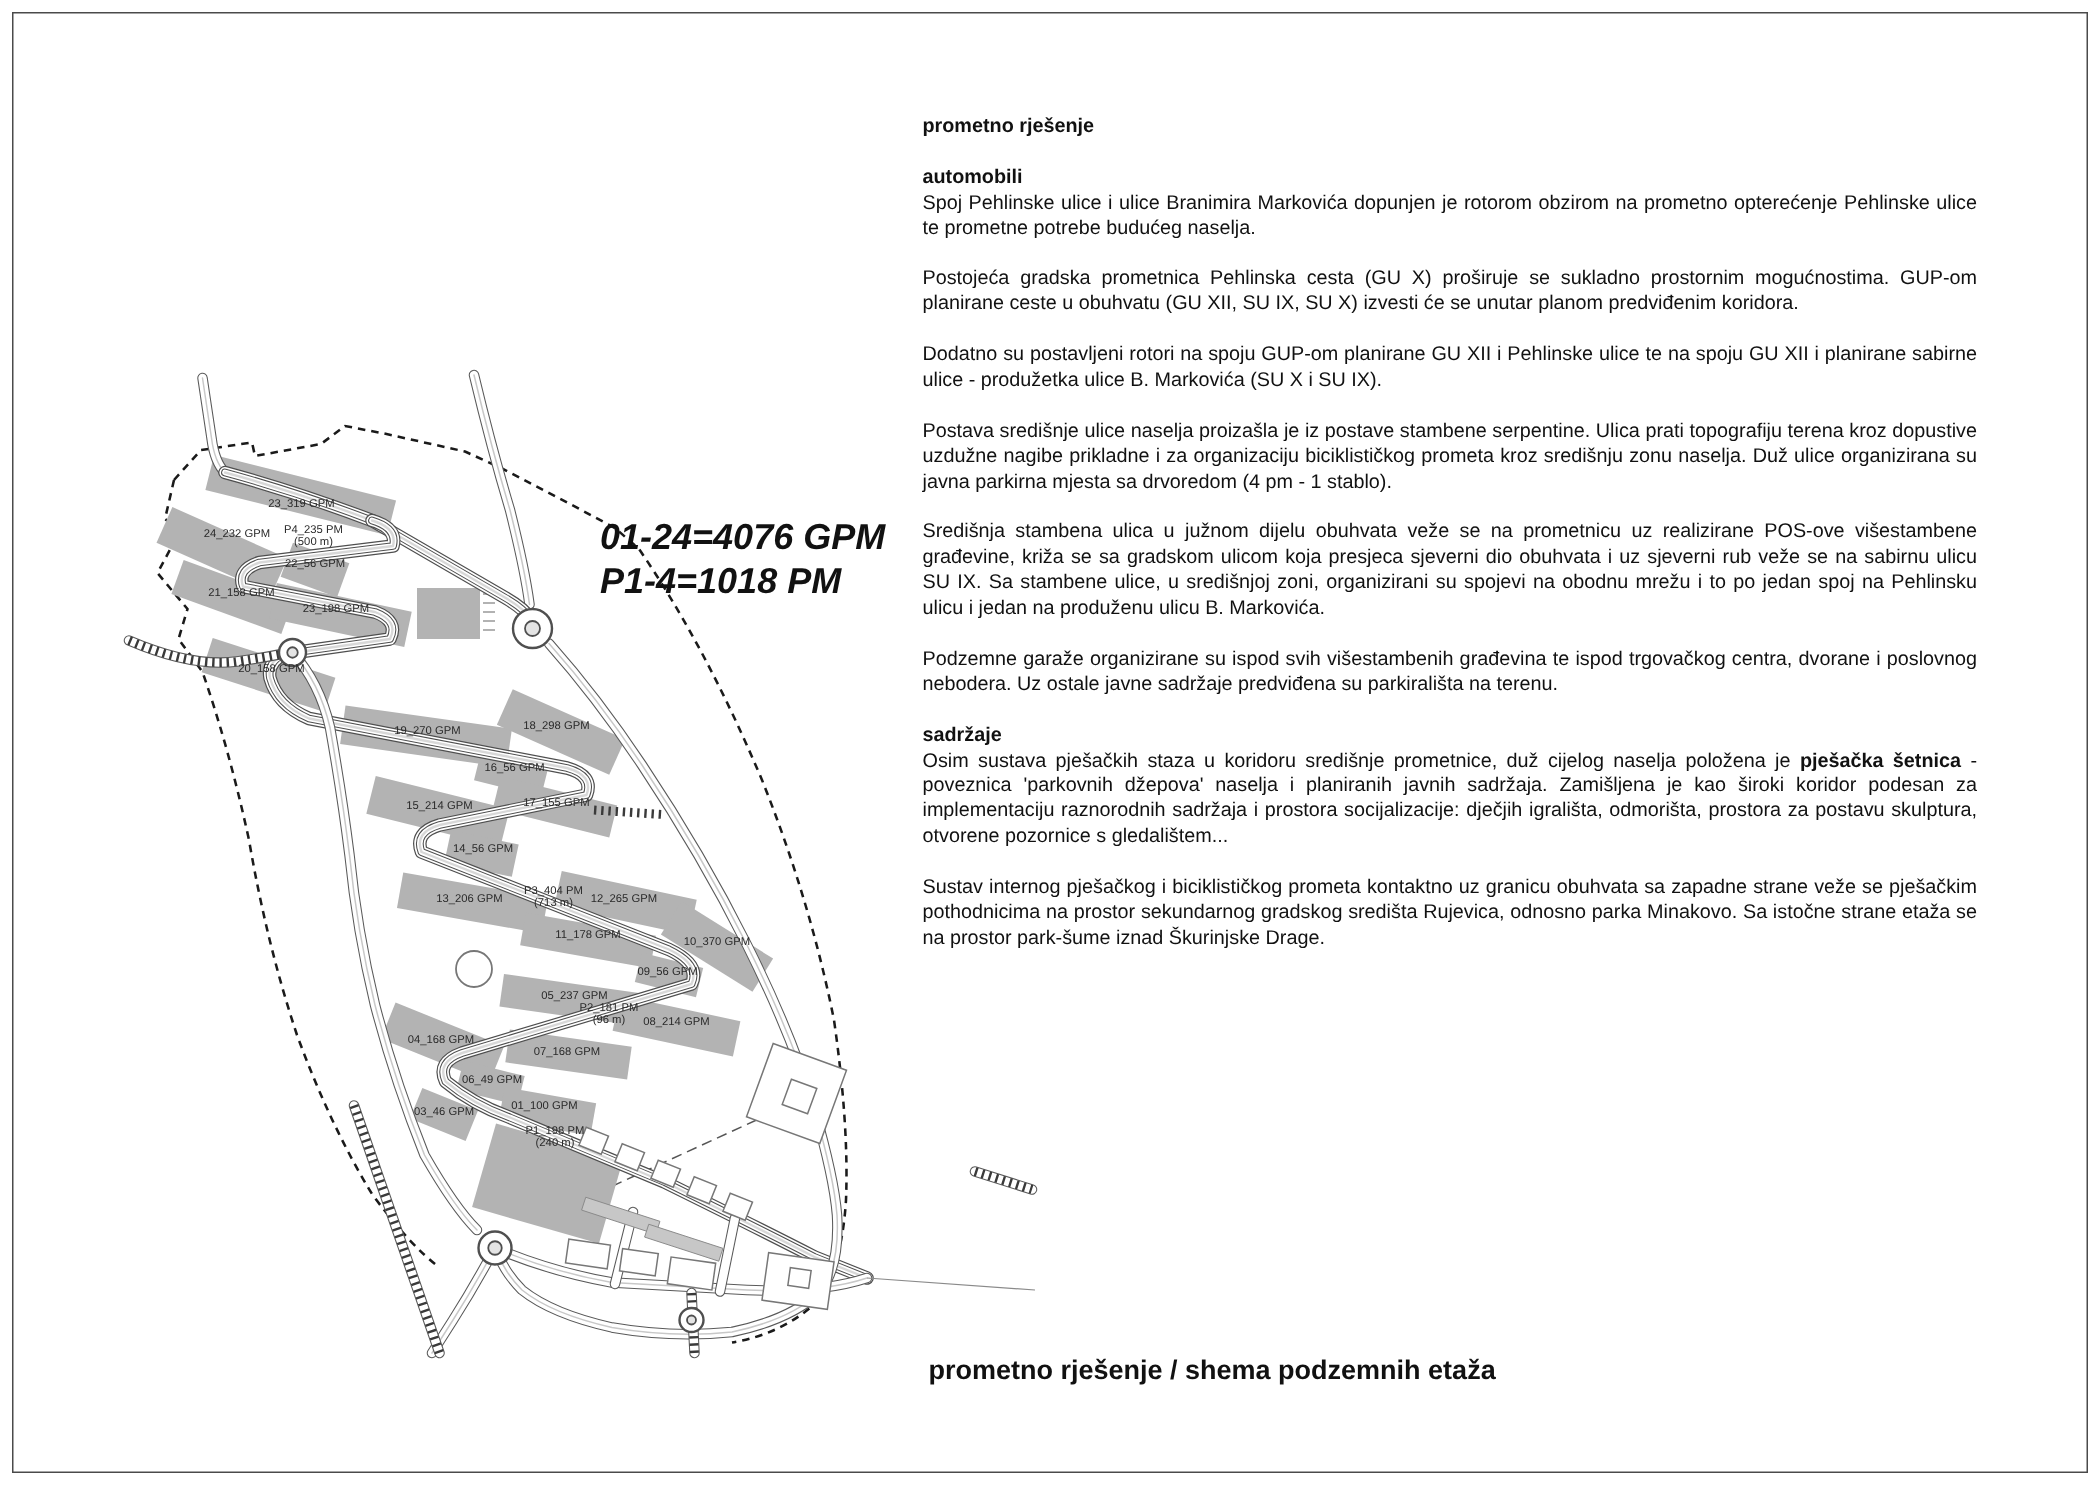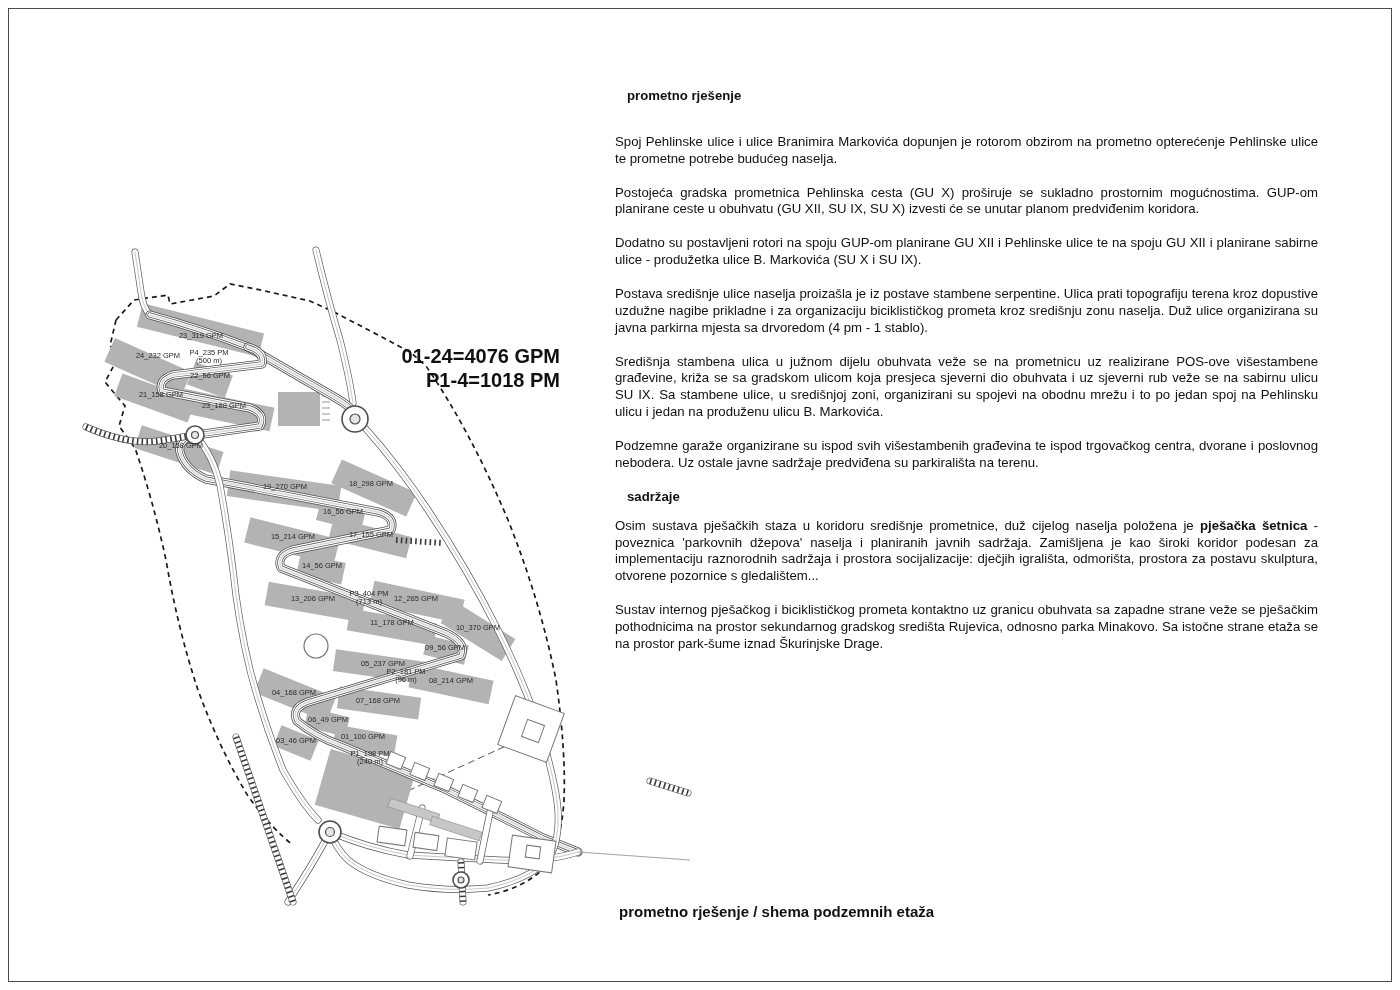--- a/index.html
+++ b/index.html
@@ -1,27 +1,27 @@
 <!DOCTYPE html>
 <html><head>
 <meta charset="utf-8">
 <style>
   html,body{margin:0;padding:0;background:#e8e8e8;}
   .page{position:relative;width:1400px;height:990px;background:#ffffff;overflow:hidden;
         font-family:"Liberation Sans","DejaVu Sans",sans-serif;color:#111;}
   .frame{position:absolute;inset:8px;border:1px solid #4a4a4a;pointer-events:none;}
   .map-wrap{position:absolute;left:78px;top:240px;width:615px;height:685px;}
   .stats{position:absolute;left:400px;top:344px;width:160px;text-align:right;
-         font-weight:bold;font-size:20px;line-height:1.22;white-space:nowrap;}
+         font-weight:bold;font-size:24px;line-height:1.22;white-space:nowrap;font-style:italic;}
   .doc{position:absolute;left:615px;top:76px;width:703px;font-size:13.2px;
        line-height:16.9px;text-align:justify;}
-  .doc .h{font-weight:bold;margin:12px;}
+  .doc .h{font-weight:bold;margin:0;}
   .doc .p{margin:0 0 16.9px 0;}
   .doc .gap{height:16.9px;}
-  .caption{position:absolute;left:619px;top:903px;font-weight:bold;font-size:15px;}
+  .caption{position:absolute;left:619px;top:903px;font-weight:bold;font-size:18px;}
   
   .bd{fill:none;stroke:#1a1a1a;stroke-width:1.7;stroke-dasharray:5 4;}
   .bd2{fill:none;stroke:#555;stroke-width:1;stroke-dasharray:7 4;}
   .ro{fill:none;stroke:#4f4f4f;stroke-width:9;stroke-linejoin:round;stroke-linecap:round;}
   .ri{fill:none;stroke:#ffffff;stroke-width:7.4;stroke-linejoin:round;stroke-linecap:round;}
   .rc{fill:none;stroke:#4f4f4f;stroke-width:5.2;stroke-linejoin:round;stroke-linecap:round;}
   .rc2{fill:none;stroke:#ffffff;stroke-width:3.8;stroke-linejoin:round;stroke-linecap:round;}
   .rm{fill:none;stroke:#d8d8d8;stroke-width:1.6;stroke-linejoin:round;stroke-linecap:round;}
   .ro2{fill:none;stroke:#5a5a5a;stroke-width:7;stroke-linejoin:round;stroke-linecap:round;}
   .ri2{fill:none;stroke:#ffffff;stroke-width:5.6;stroke-linejoin:round;stroke-linecap:round;}
@@ -258,20 +258,21 @@
   </div>
 
   <div class="stats">
     <div>01-24=4076 GPM</div>
     <div>P1-4=1018 PM</div>
   </div>
 
   <div class="doc">
       <div class="h">prometno rješenje</div>
       <div class="gap"></div>
+      <div class="h">automobili</div>
       <div class="p">Spoj Pehlinske ulice i ulice Branimira Markovića dopunjen je rotorom obzirom na prometno opterećenje Pehlinske ulice te prometne potrebe budućeg naselja.</div>
       <div class="p">Postojeća gradska prometnica Pehlinska cesta (GU X) proširuje se sukladno prostornim mogućnostima. GUP-om planirane ceste u obuhvatu (GU XII, SU IX, SU X) izvesti će se unutar planom predviđenim koridora.</div>
       <div class="p">Dodatno su postavljeni rotori na spoju GUP-om planirane GU XII i Pehlinske ulice te na spoju GU XII i planirane sabirne ulice - produžetka ulice B. Markovića (SU X i SU IX).</div>
       <div class="p">Postava središnje ulice naselja proizašla je iz postave stambene serpentine. Ulica prati topografiju terena kroz dopustive uzdužne nagibe prikladne i za organizaciju biciklističkog prometa kroz središnju zonu naselja. Duž ulice organizirana su javna parkirna mjesta sa drvoredom (4 pm - 1 stablo).</div>
       <div class="p">Središnja stambena ulica u južnom dijelu obuhvata veže se na prometnicu uz realizirane POS-ove višestambene građevine, križa se sa gradskom ulicom koja presjeca sjeverni dio obuhvata i uz sjeverni rub veže se na sabirnu ulicu SU IX. Sa stambene ulice, u središnjoj zoni, organizirani su spojevi na obodnu mrežu i to po jedan spoj na Pehlinsku ulicu i jedan na produženu ulicu B. Markovića.</div>
       <div class="p">Podzemne garaže organizirane su ispod svih višestambenih građevina te ispod trgovačkog centra, dvorane i poslovnog nebodera. Uz ostale javne sadržaje predviđena su parkirališta na terenu.</div>
       <div class="h">sadržaje</div>
       <div class="p"><span>Osim sustava pješačkih staza u koridoru središnje prometnice, duž cijelog naselja položena je </span><span style="font-weight: bold;">pješačka šetnica</span><span> - poveznica 'parkovnih džepova' naselja i planiranih javnih sadržaja. Zamišljena je kao široki koridor podesan za implementaciju raznorodnih sadržaja i prostora socijalizacije: dječjih igrališta, odmorišta, prostora za postavu skulptura, otvorene pozornice s gledalištem...</span></div>
       <div class="p">Sustav internog pješačkog i biciklističkog prometa kontaktno uz granicu obuhvata sa zapadne strane veže se pješačkim pothodnicima na prostor sekundarnog gradskog središta Rujevica, odnosno parka Minakovo. Sa istočne strane etaža se na prostor park-šume iznad Škurinjske Drage.</div>
     </div>

